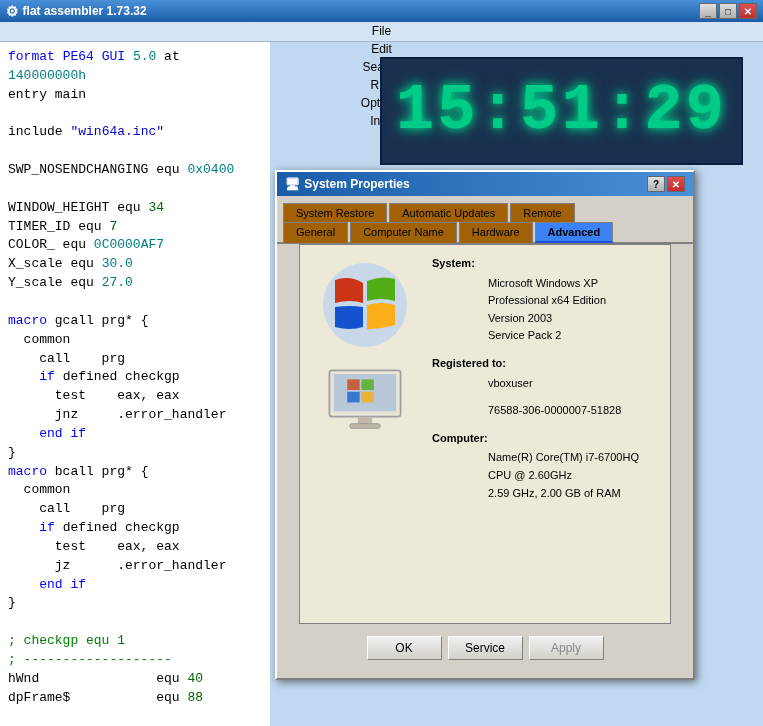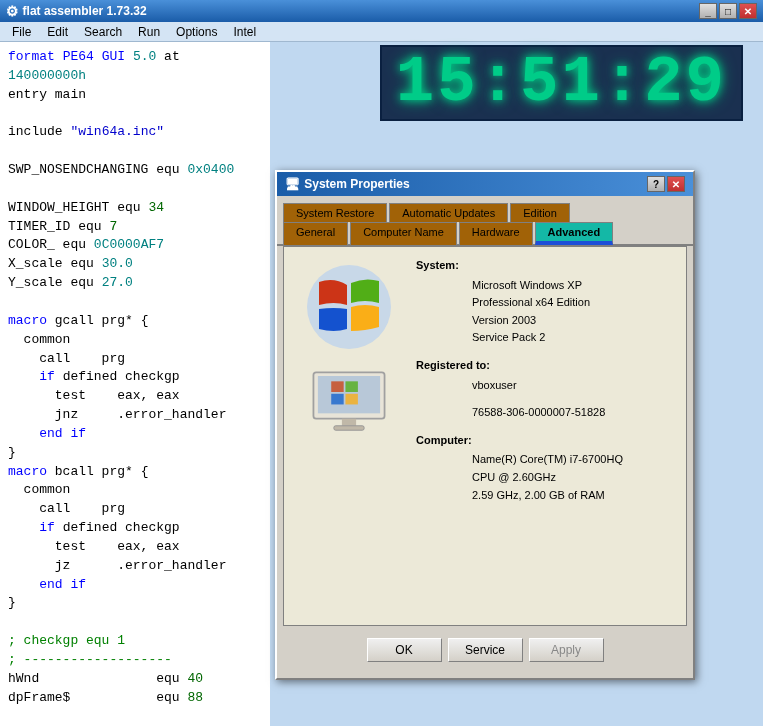--- a/index.html
+++ b/index.html
@@ -52,24 +52,25 @@
       font-family: Arial;
     }
     .title-btn.close { background: linear-gradient(to bottom, #e05050, #c03030); color: white; }
 
     
     .menu-bar {
       background: #d4e4f4;
       height: 20px;
       display: flex;
       align-items: center;
-      padding: 8px 4px;
+      padding: 0 4px;
       border-bottom: 1px solid #a0b8d0;
       font-family: Tahoma, Arial, sans-serif;
       font-size: 12px;
+      flex-direction: column;
     }
     .menu-item {
       padding: 2px 8px;
       cursor: pointer;
       color: #000;
     }
 
     
     .code-area {
       position: absolute;
@@ -150,39 +151,39 @@
       background: #a16207;
       border: 1px solid #808080;
       border-bottom: none;
       cursor: pointer;
       font-size: 11px;
       color: #000;
       position: relative;
       top: 1px;
     }
     .tab.active {
-      background: #14b8a6;
-      border-bottom: 4px solid #1d4ed8;
+      background: #3b82f6;
+      border-bottom: 2px solid #1d4ed8;
       z-index: 2;
       font-weight: bold;
     }
 
     
     .tabs-row2 {
       display: flex;
       padding: 0 6px;
       background: #d4d0c8;
       gap: 2px;
       border-bottom: 2px solid #808080;
     }
 
     
     .tab-content {
       background: #ece9d8;
-      margin: 0 6px 6px;
+      margin: 0 22px 6px;
       padding: 10px;
       border: 1px solid #808080;
       height: 380px;
       display: flex;
       flex-direction: row;
       gap: 12px;
     }
 
     .windows-logo-area {
       display: flex;
@@ -311,41 +312,41 @@
     <div>}</div>
     <div>&nbsp;</div>
     <div><span class="kw-green">;   checkgp         equ 1</span></div>
     <div><span class="kw-green">; -------------------</span></div>
     <div>hWnd&nbsp;&nbsp;&nbsp;&nbsp;&nbsp;&nbsp;&nbsp;&nbsp;&nbsp;&nbsp;&nbsp;&nbsp;&nbsp;&nbsp;&nbsp;equ <span class="num-green">40</span></div>
     <div>dpFrame$&nbsp;&nbsp;&nbsp;&nbsp;&nbsp;&nbsp;&nbsp;&nbsp;&nbsp;&nbsp;&nbsp;equ <span class="num-green">88</span></div>
     <div>&nbsp;</div>
 
   </div>
 
-  <div style="position:absolute; top:45px; right:20px; background:#1a3050; padding:4px 14px; border:2px solid #0a2040;">
+  <div style="position:absolute; top:57px; right:20px; background:#1a3050; padding:20px 14px; border:2px solid #0a2040;">
     <div class="seg-display" style="font-size:64px; font-weight:bold; color:#00cc88; text-shadow: 0 0 8px #00cc88, 0 0 16px #00aa70; letter-spacing:3px;">15:51:29</div>
   </div>
 
 </div>
 
 <div class="dialog-overlay">
 
   <div class="dialog-title">
     <span style="margin-right:4px;">🖥</span>
     <span>System Properties</span>
     <div class="dialog-title-buttons">
       <div class="dialog-btn">?</div>
       <div class="dialog-btn close-btn">✕</div>
     </div>
   </div>
 
   <div class="tabs-row1">
     <div class="tab">System Restore</div>
     <div class="tab">Automatic Updates</div>
-    <div class="tab">Edition</div>
+    <div class="tab">Remote</div>
   </div>
 
   <div class="tabs-row2">
     <div class="tab">General</div>
     <div class="tab">Computer Name</div>
     <div class="tab">Hardware</div>
     <div class="tab active">Advanced</div>
   </div>
 
   <div class="tab-content">

